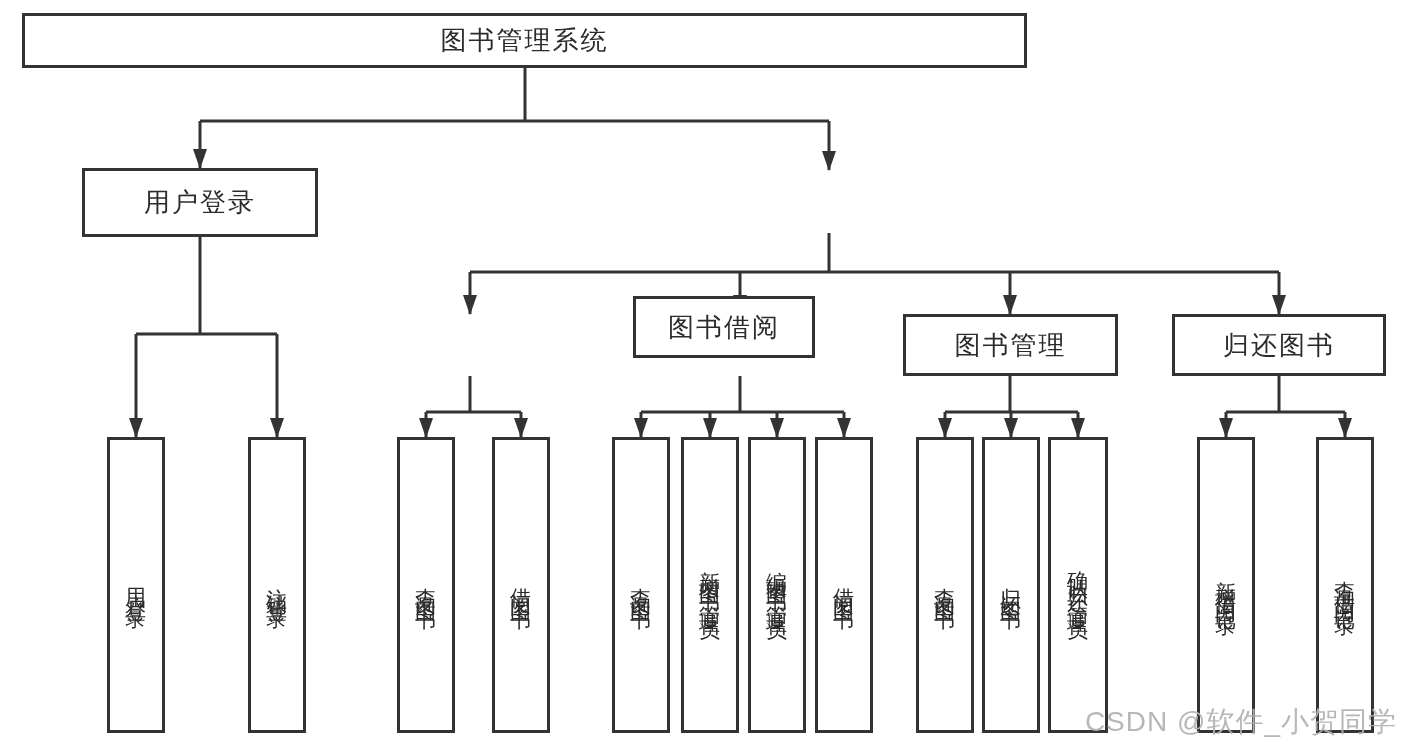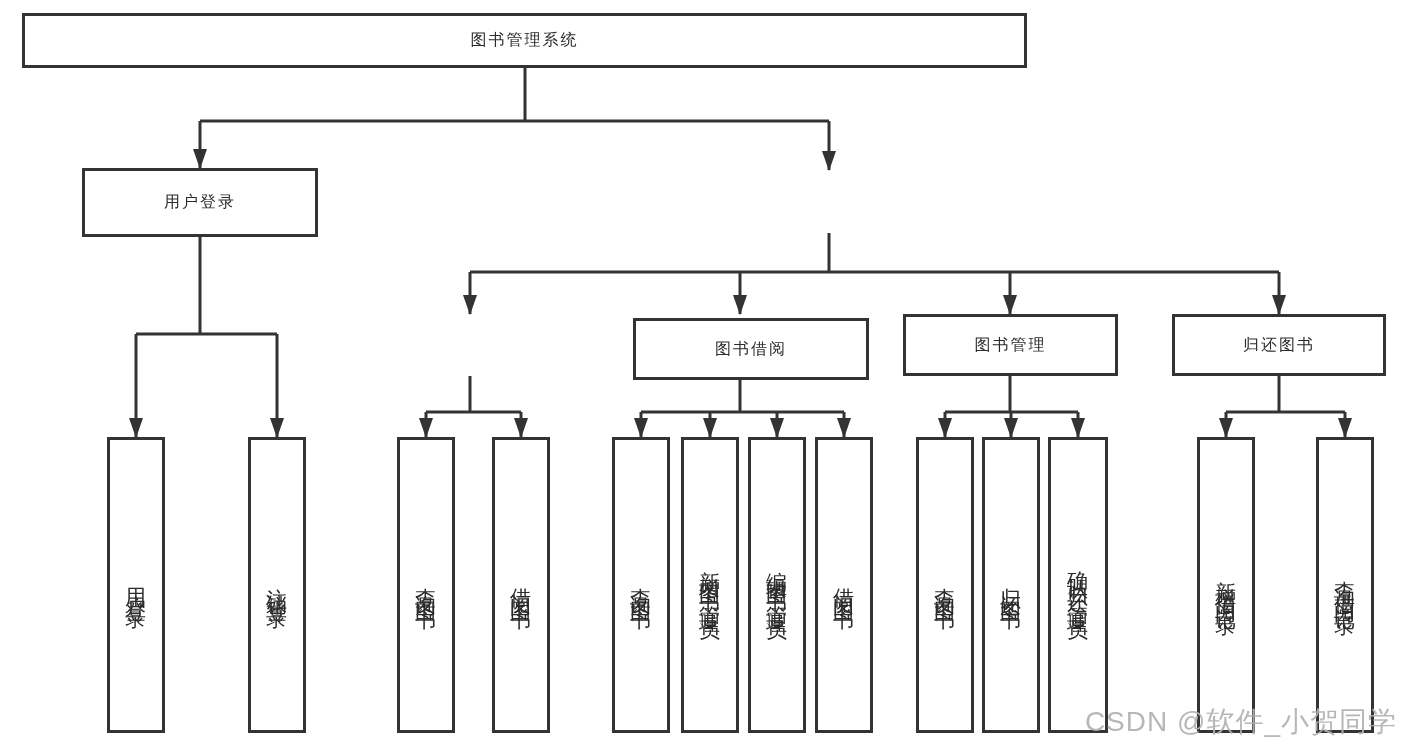--- a/index.html
+++ b/index.html
@@ -26,21 +26,21 @@
     border: 3px solid #333333;
     background: #ffffff;
     display: flex;
     align-items: center;
     justify-content: center;
     color: #2b2b2b;
     z-index: 2;
   }
 
   .node.h span {
-    font-size: 16px;
+    font-size: 26px;
     letter-spacing: 2px;
     white-space: nowrap;
   }
 
   .node.v span {
     writing-mode: vertical-rl;
     text-orientation: mixed;
     font-size: 21px;
     letter-spacing: 7px;
     line-height: 1;
@@ -112,21 +112,21 @@
   </svg>
 
   <div class="node h" style="left:22px; top:13px; width:1005px; height:55px;">
     <span>图书管理系统</span>
   </div>
 
   <div class="node h" style="left:82px; top:168px; width:236px; height:69px;">
     <span>用户登录</span>
   </div>
 
-  <div class="node h" style="left:633px; top:318px; width:236px; height:62px;font-family:Liberation Mono, monospace;">
+  <div class="node h" style="left:633px; top:296px; width:182px; height:62px;font-family:Liberation Mono, monospace;">
     <span>图书借阅</span>
   </div>
   <div class="node h" style="left:903px; top:314px; width:215px; height:62px;">
     <span>图书管理</span>
   </div>
   <div class="node h" style="left:1172px; top:314px; width:214px; height:62px;">
     <span>归还图书</span>
   </div>
 
   <div class="node v" style="left:107px; top:437px; width:58px; height:296px;">

